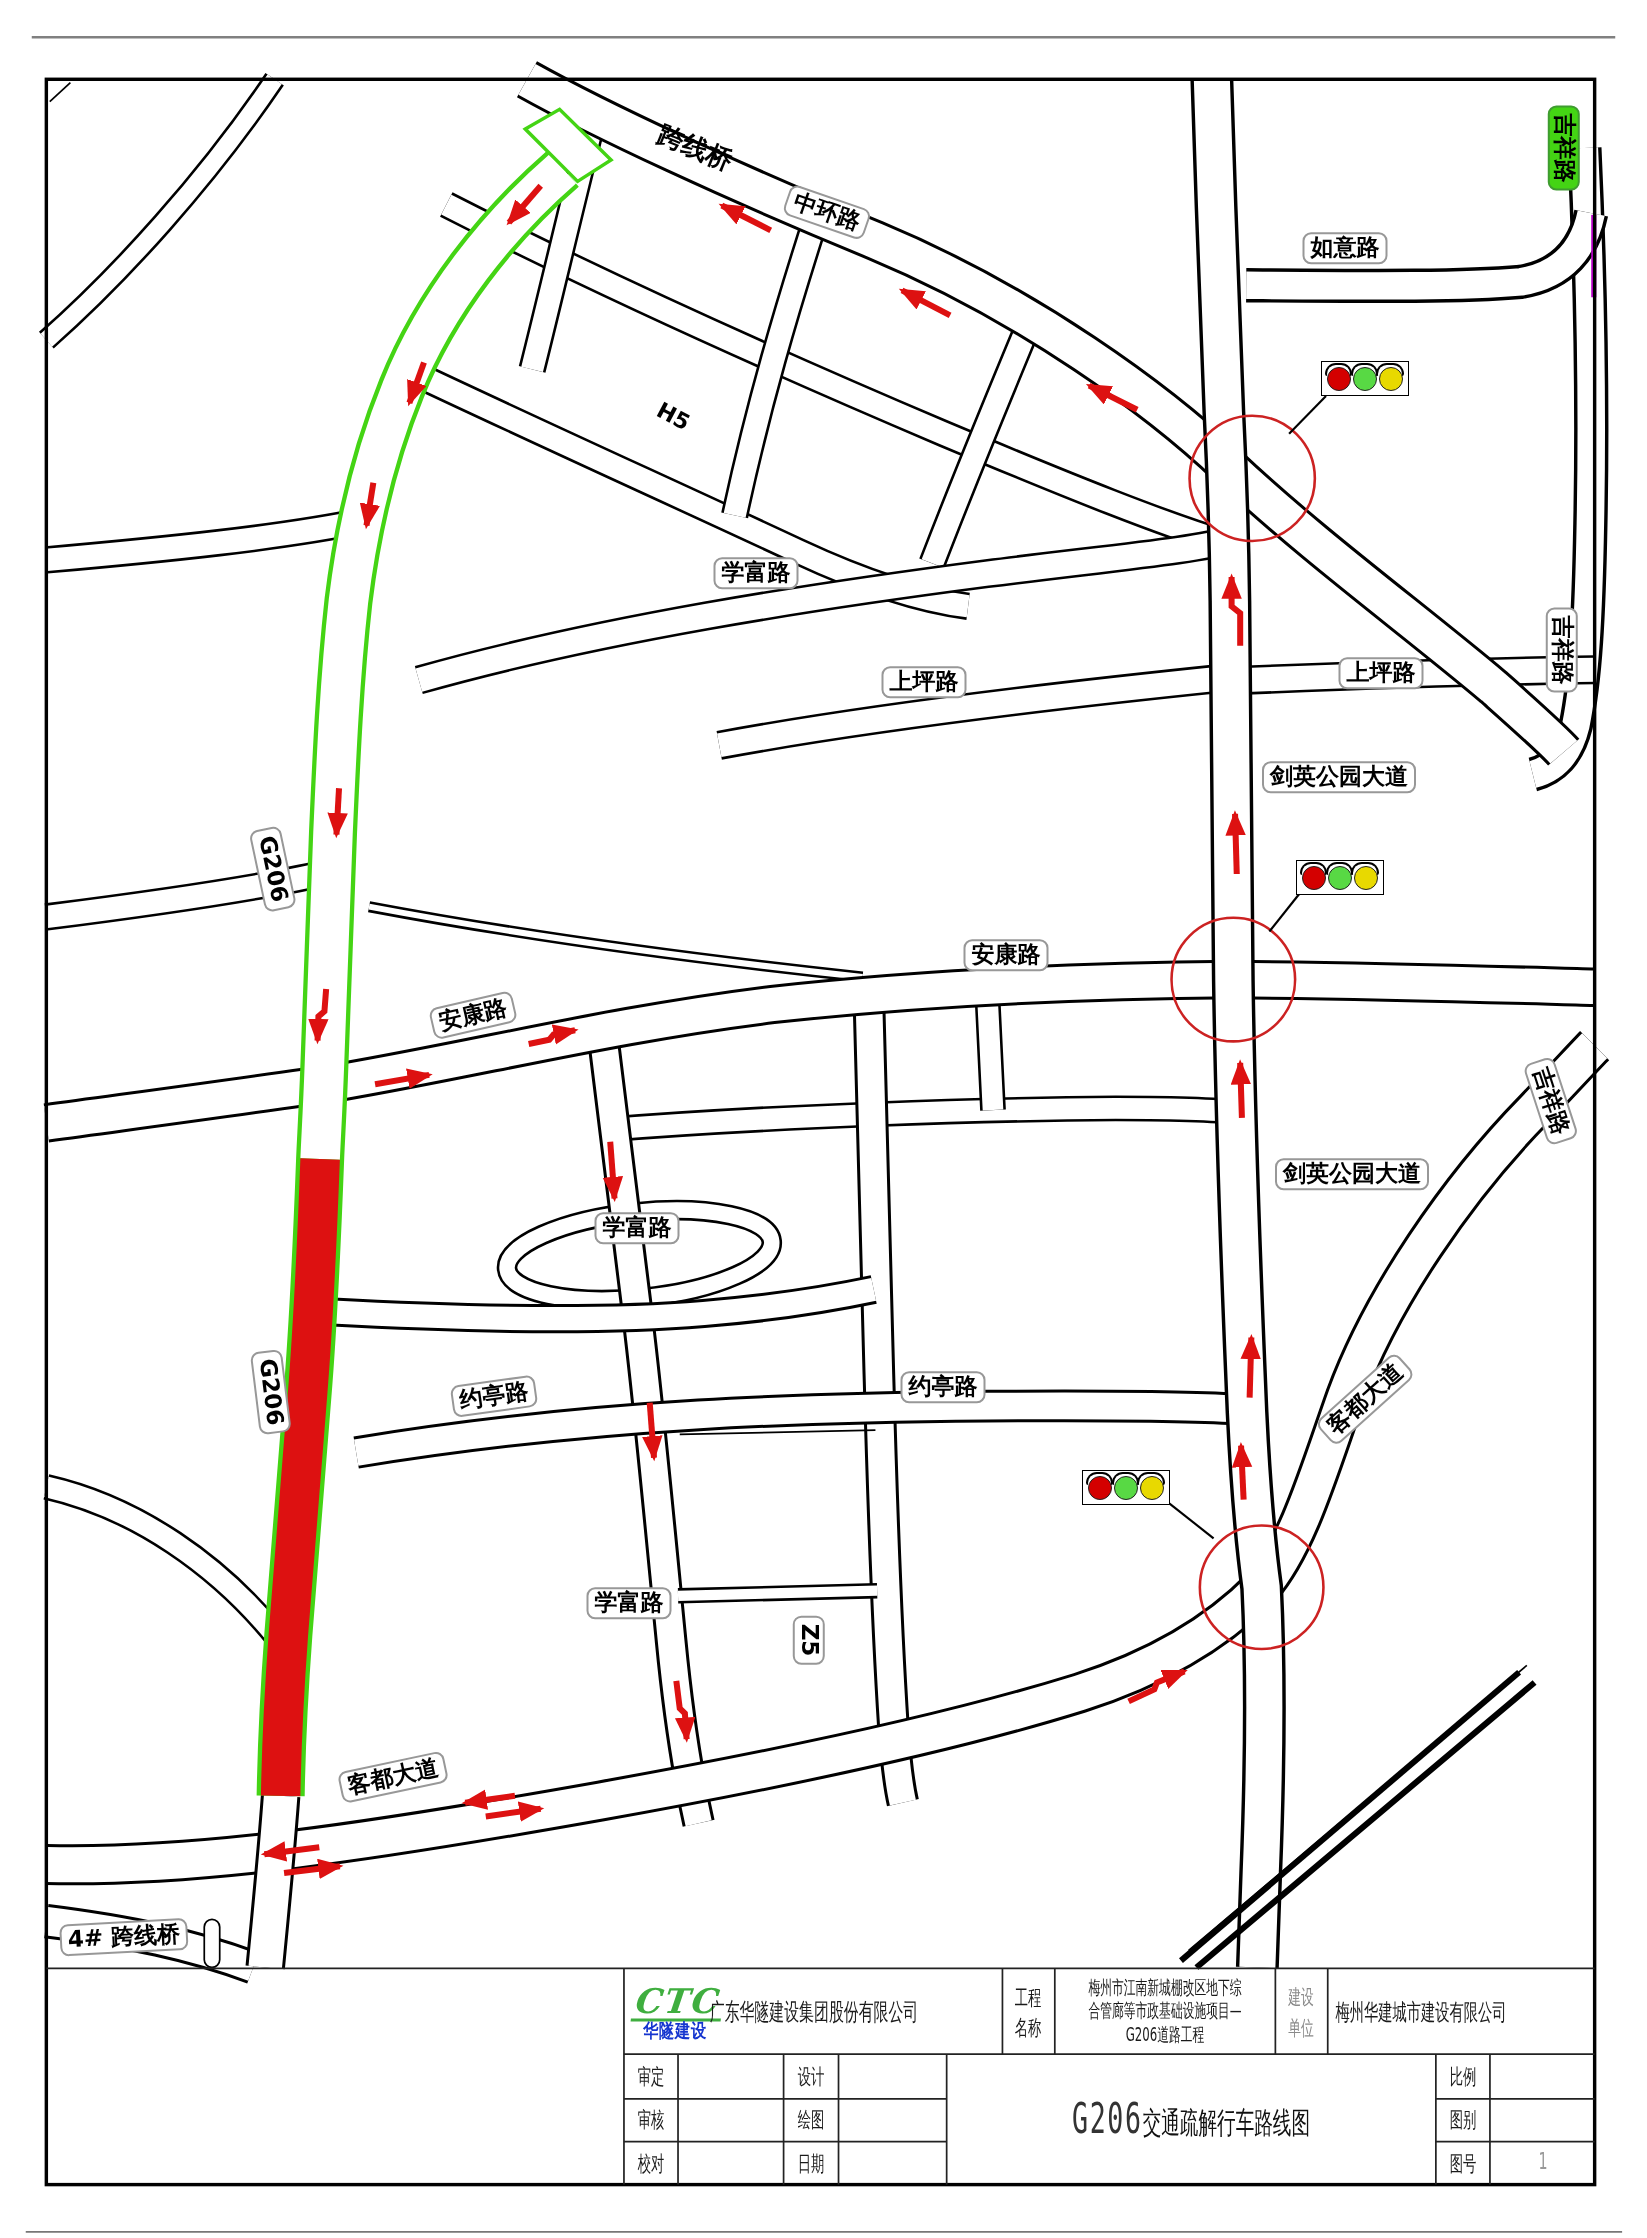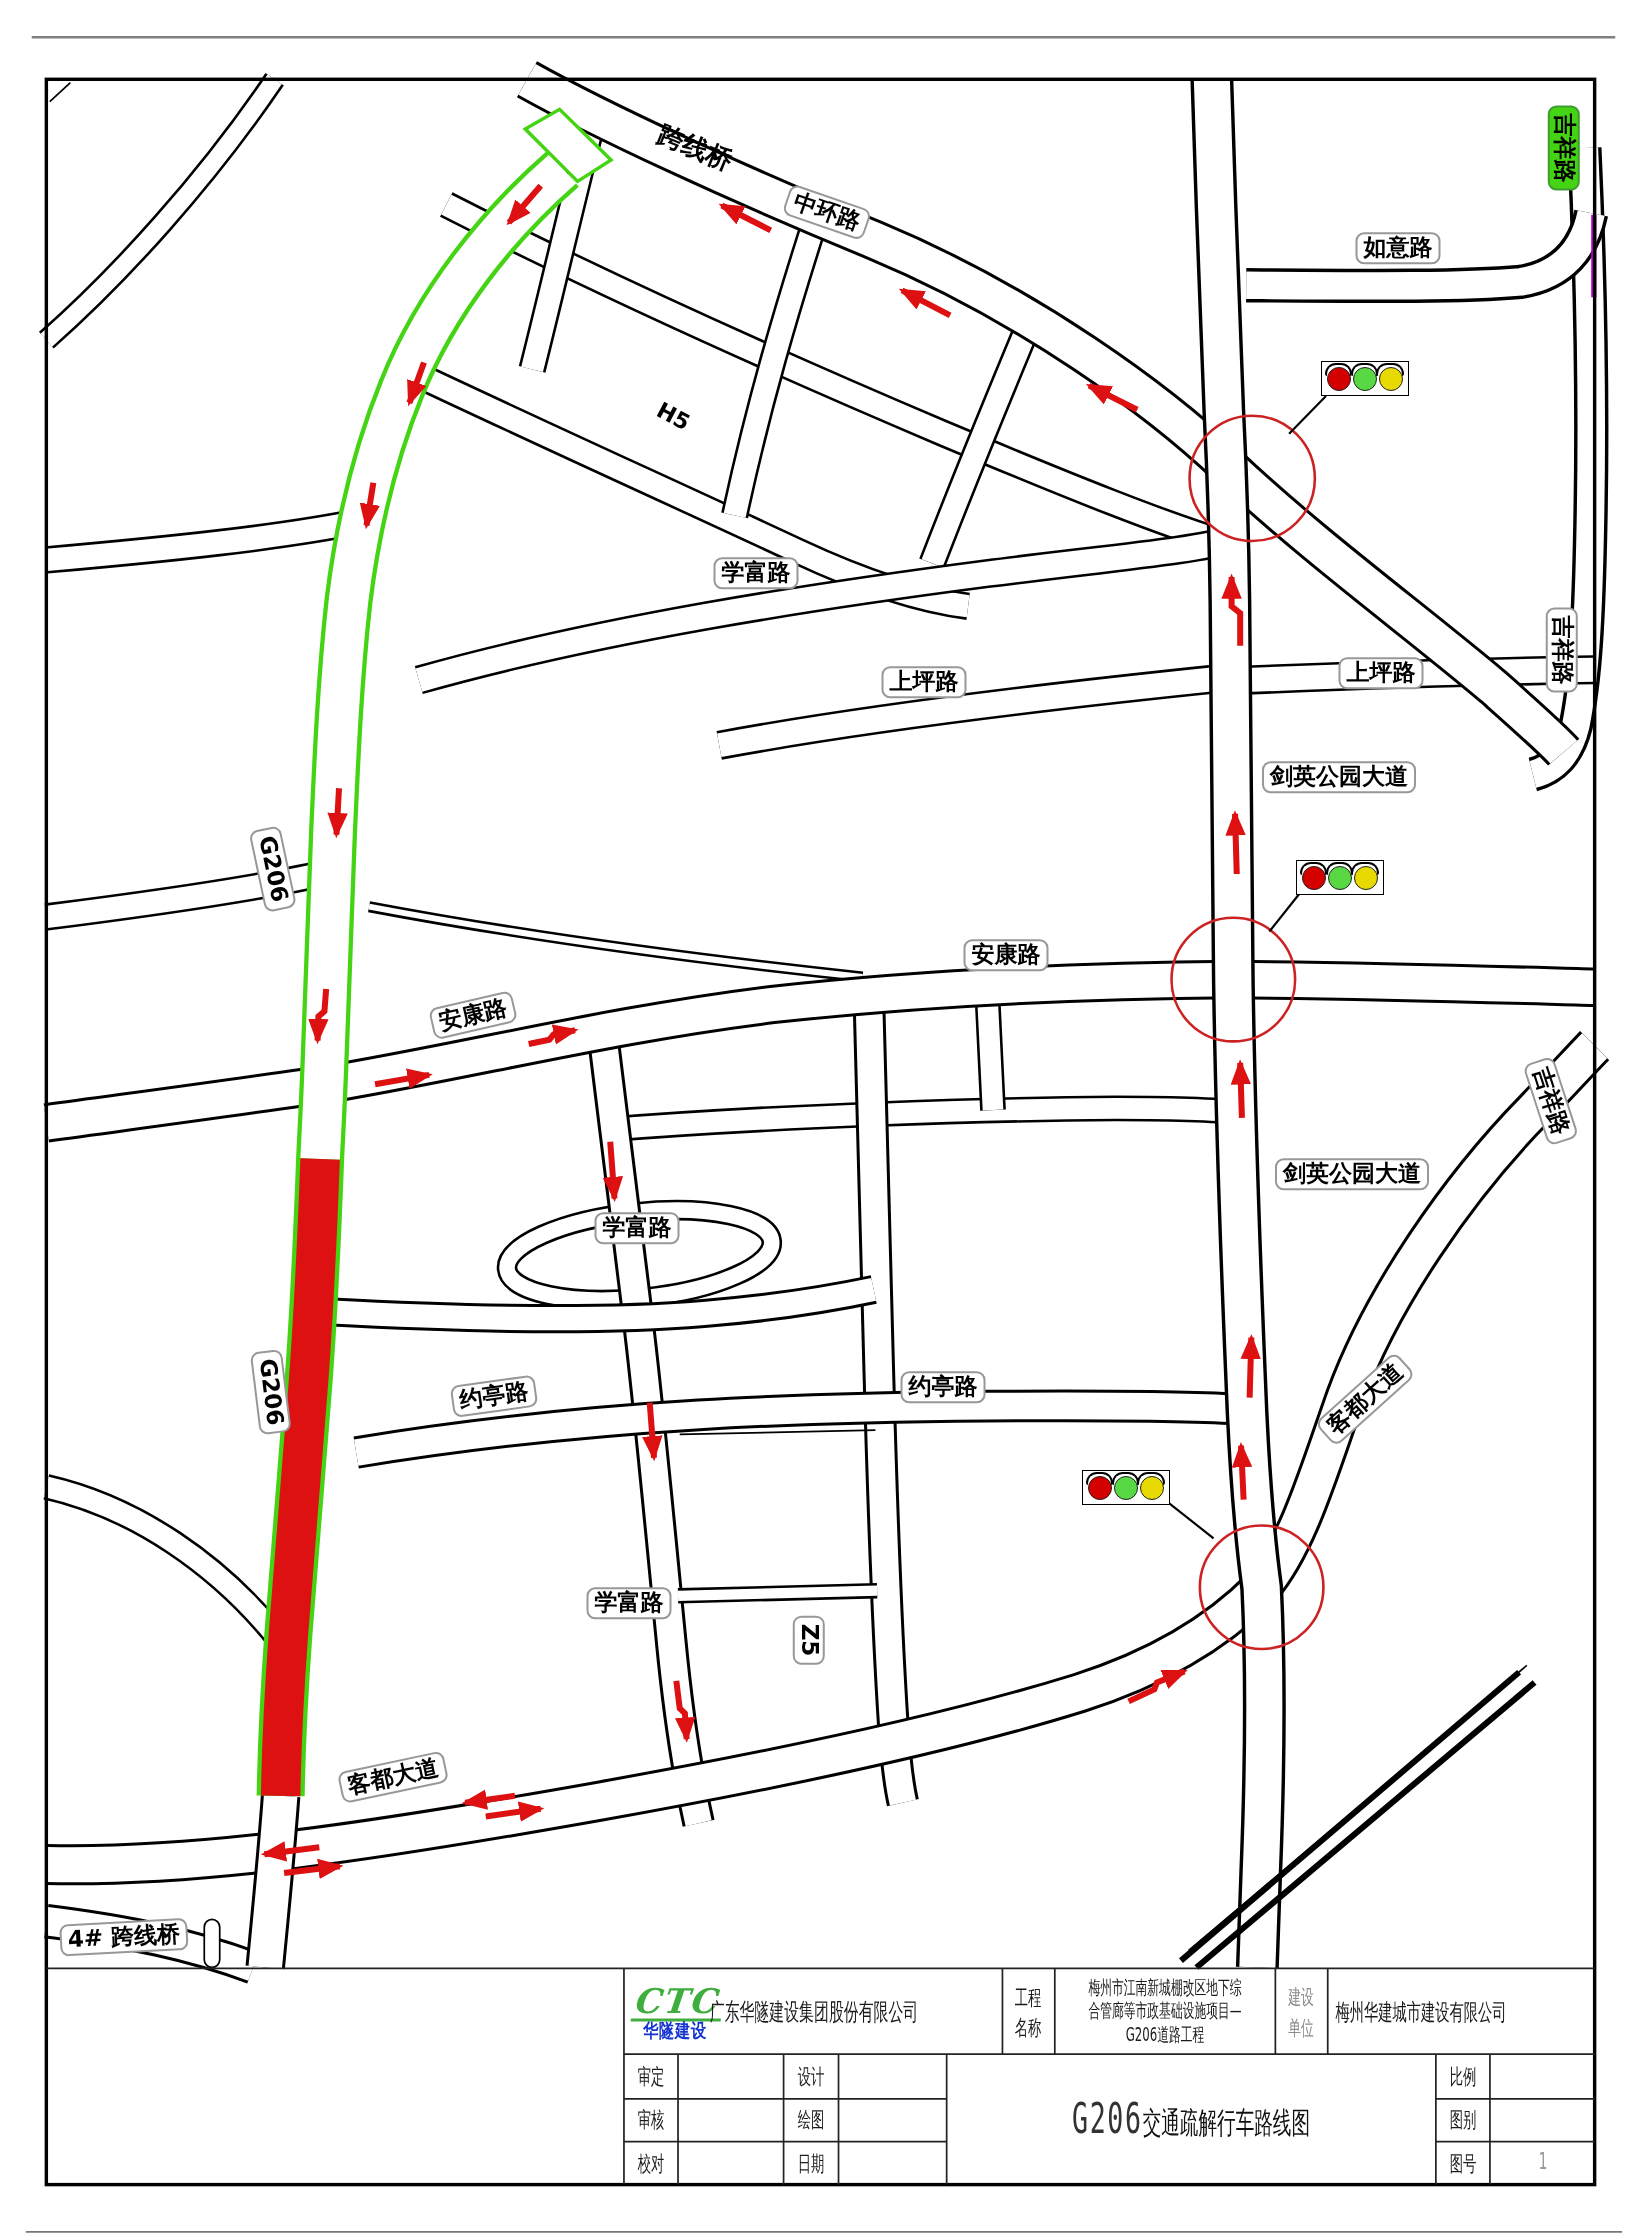--- a/index.html
+++ b/index.html
@@ -191,21 +191,21 @@
     <line x1="1736" y1="2393" x2="1736" y2="2545"></line>
     <line x1="727" y1="2445" x2="1103" y2="2445"></line>
     <line x1="727" y1="2495" x2="1103" y2="2495"></line>
     <line x1="1673" y1="2445" x2="1858" y2="2445"></line>
     <line x1="1673" y1="2495" x2="1858" y2="2495"></line>
   </g>
 </svg>
 
 <div class="rlabel plain" style="left:695px;top:148px;--r:22deg">跨线桥</div>
 <div class="rlabel" style="left:827px;top:212px;--r:19deg">中环路</div>
-<div class="rlabel" style="left:1398px;top:248px">如意路</div>
+<div class="rlabel" style="left:1345px;top:248px">如意路</div>
 <div class="rlabel green" style="left: 1564px; top: 148px; --r: 90deg; background: rgb(68, 212, 20);">吉祥路</div>
 <div class="rlabel plain" style="left:673px;top:417px;--r:28deg;font-size:22px">H5</div>
 <div class="rlabel" style="left:756px;top:573px">学富路</div>
 <div class="rlabel" style="left:924px;top:682px">上坪路</div>
 <div class="rlabel" style="left:1381px;top:673px">上坪路</div>
 <div class="rlabel" style="left:1562px;top:650px;--r:90deg">吉祥路</div>
 <div class="rlabel" style="left:1339px;top:777px">剑英公园大道</div>
 <div class="rlabel" style="left:473px;top:1015px;--r:-13deg">安康路</div>
 <div class="rlabel" style="left:1006px;top:955px">安康路</div>
 <div class="rlabel" style="left:273px;top:869px;--r:78deg">G206</div>

